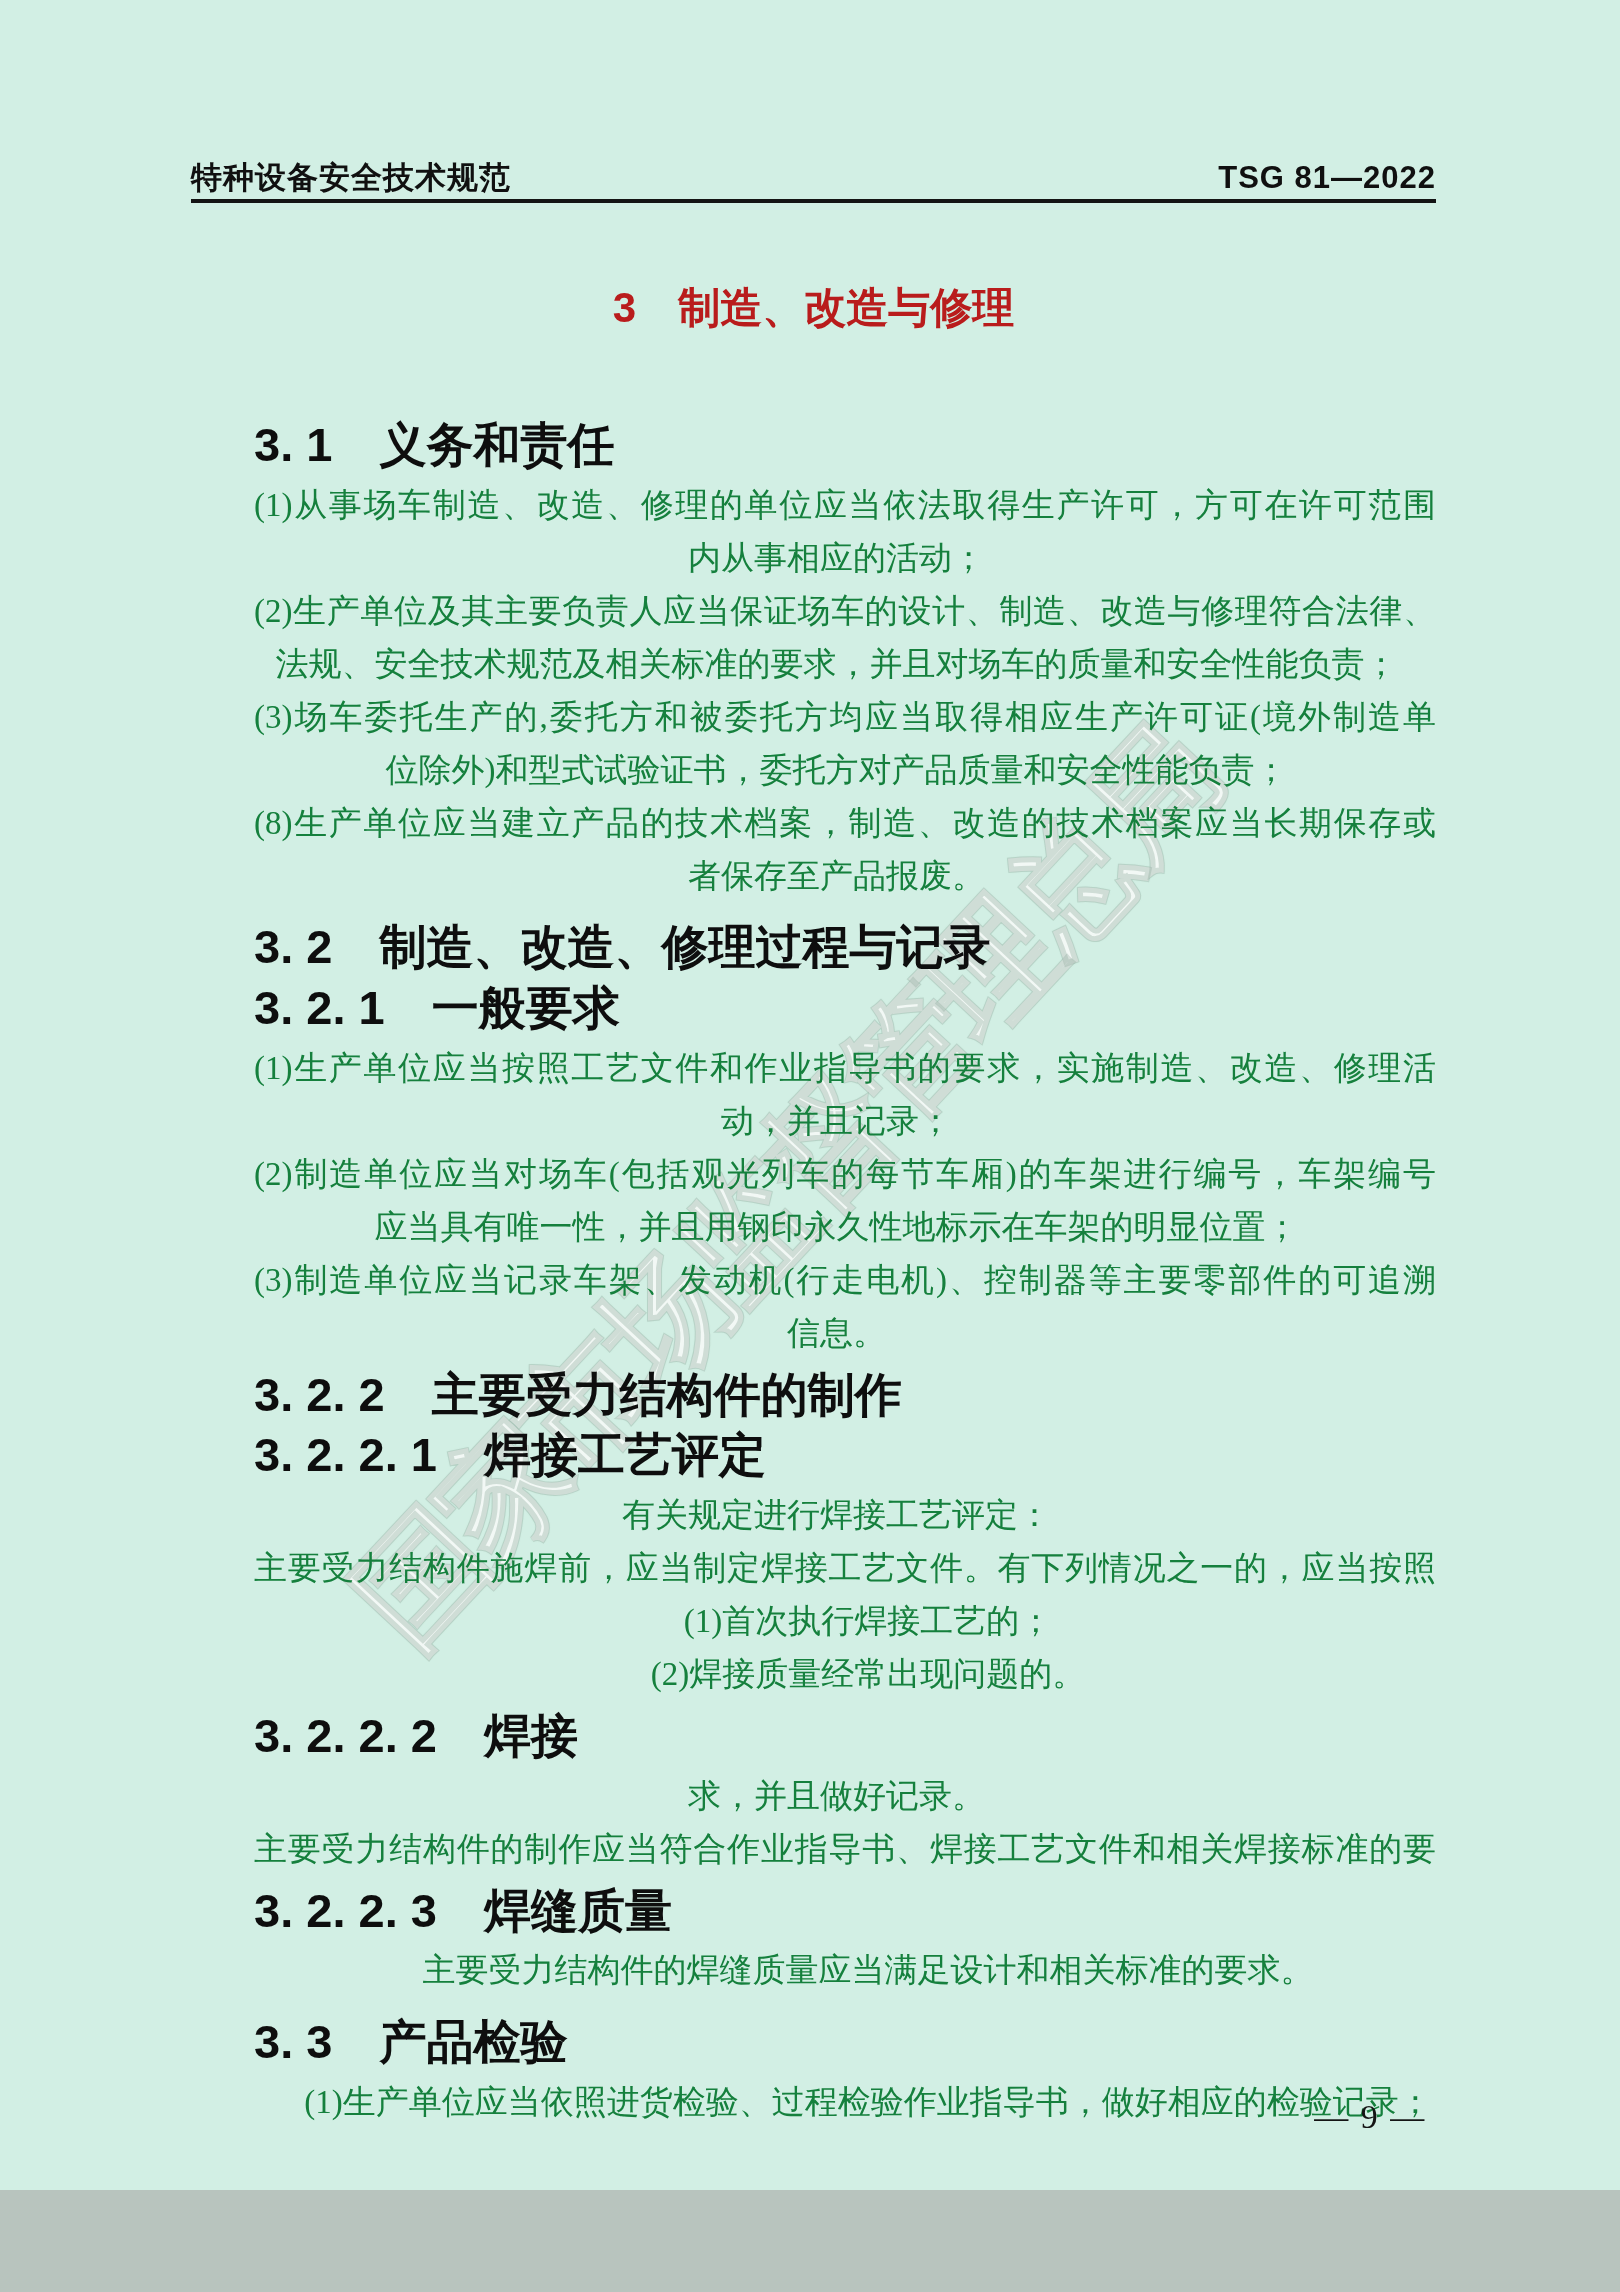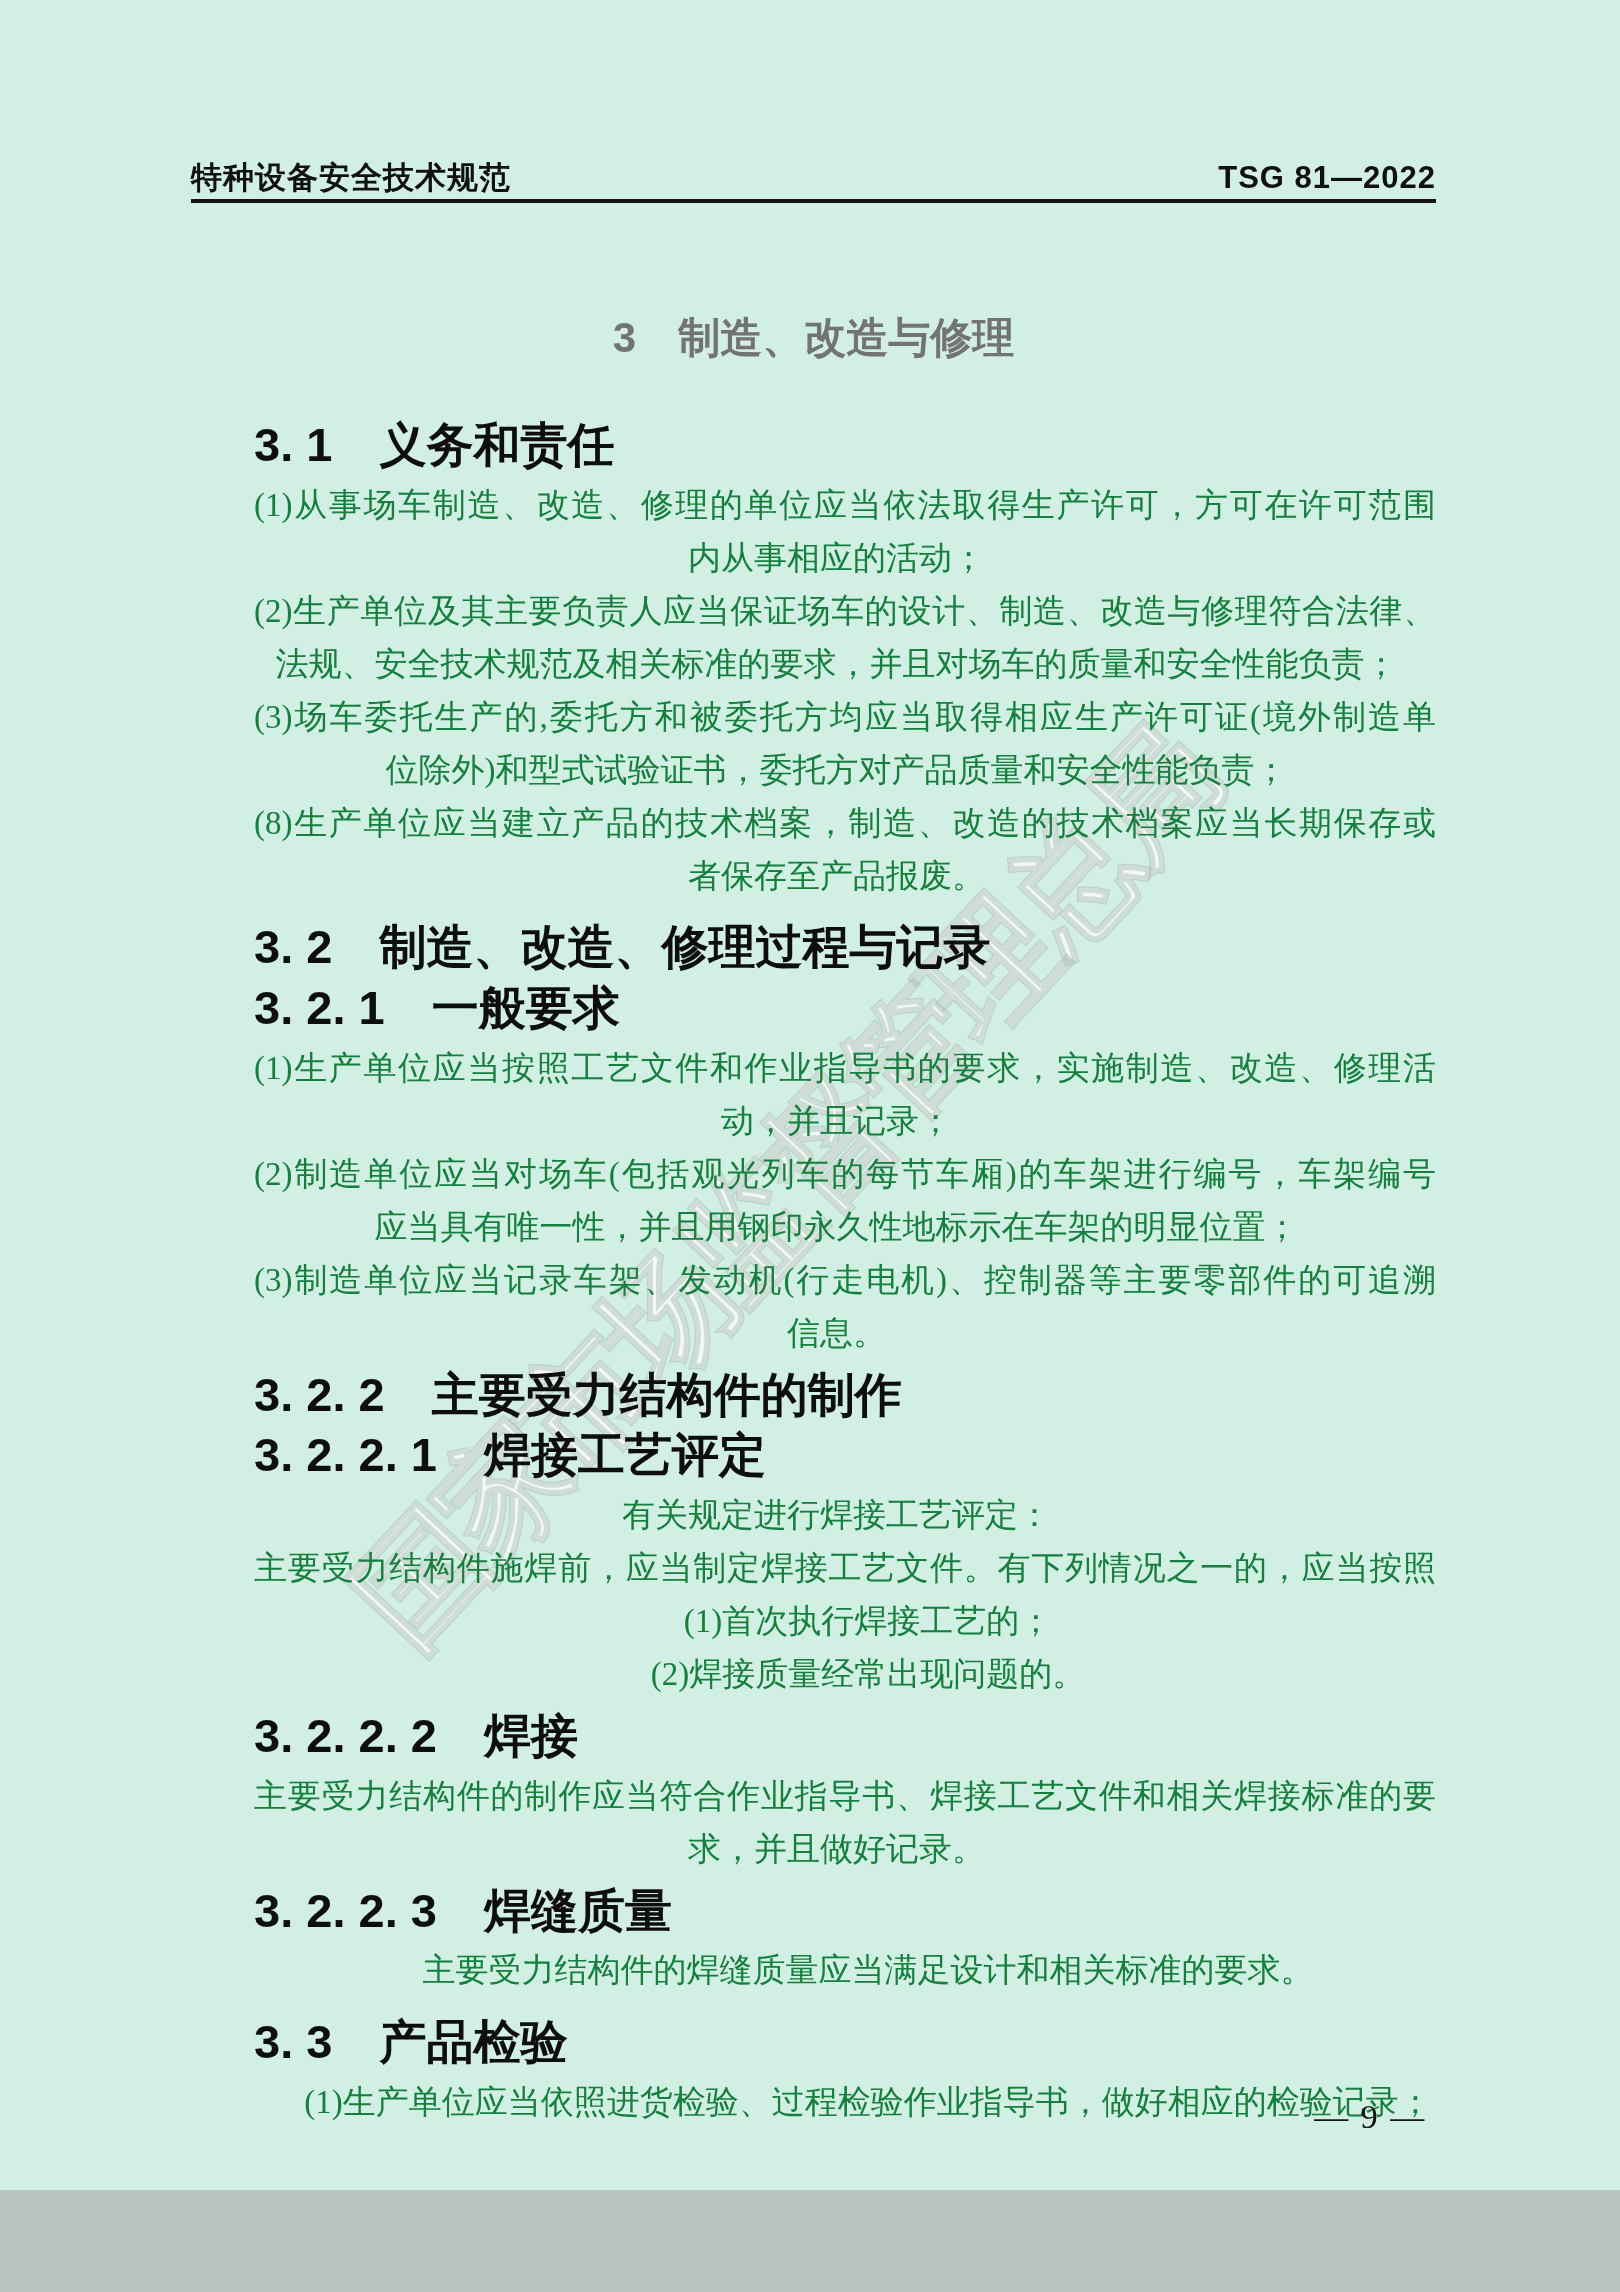--- a/index.html
+++ b/index.html
@@ -27,26 +27,26 @@
   .rh-left  { font-size: 31px; letter-spacing: 1px; }
   .rh-right { font-size: 31px; letter-spacing: 1px; }
   .header-rule {
     position: absolute;
     top: 199px; left: 191px; width: 1245px; height: 3.9px;
     background: #141414;
   }
   
   .doc-title {
     position: absolute;
-    top: 310px; left: 191px; width: 1245px;
+    top: 280px; left: 191px; width: 1245px;
     text-align: center;
     font-family: "Liberation Sans", "DejaVu Sans", sans-serif;
     font-weight: 700;
     font-size: 42px;
-    color: #737373;
+    color: #b91c1c;
   }
   
   .watermark {
     position: absolute;
     left: 787px; top: 1190px;
     transform: translate(-50%, -50%) rotate(-47deg);
     transform-origin: center;
     white-space: nowrap;
     font-family: "Liberation Serif", "DejaVu Serif", serif;
     font-weight: 700;
@@ -131,22 +131,22 @@
       <div class="line end">应当具有唯一性，并且用钢印永久性地标示在车架的明显位置；</div>
       <div class="line fill indent">(3)制造单位应当记录车架、发动机(行走电机)、控制器等主要零部件的可追溯</div>
       <div class="line end">信息。</div>
       <div class="line header indent">3. 2. 2　主要受力结构件的制作</div>
       <div class="line header indent">3. 2. 2. 1　焊接工艺评定</div>
       <div class="line end">有关规定进行焊接工艺评定：</div>
       <div class="line fill indent">主要受力结构件施焊前，应当制定焊接工艺文件。有下列情况之一的，应当按照</div>
       <div class="line end indent">(1)首次执行焊接工艺的；</div>
       <div class="line end indent">(2)焊接质量经常出现问题的。</div>
       <div class="line header indent">3. 2. 2. 2　焊接</div>
+      <div class="line end">求，并且做好记录。</div>
       <div class="line fill indent">主要受力结构件的制作应当符合作业指导书、焊接工艺文件和相关焊接标准的要</div>
-      <div class="line end">求，并且做好记录。</div>
       <div class="line header indent">3. 2. 2. 3　焊缝质量</div>
       <div class="line end indent">主要受力结构件的焊缝质量应当满足设计和相关标准的要求。</div>
       <div class="line header indent gap">3. 3　产品检验</div>
       <div class="line end indent">(1)生产单位应当依照进货检验、过程检验作业指导书，做好相应的检验记录；</div>
     </div>
 
   <div class="page-num">— 9 —</div>
 
 </div>
 

